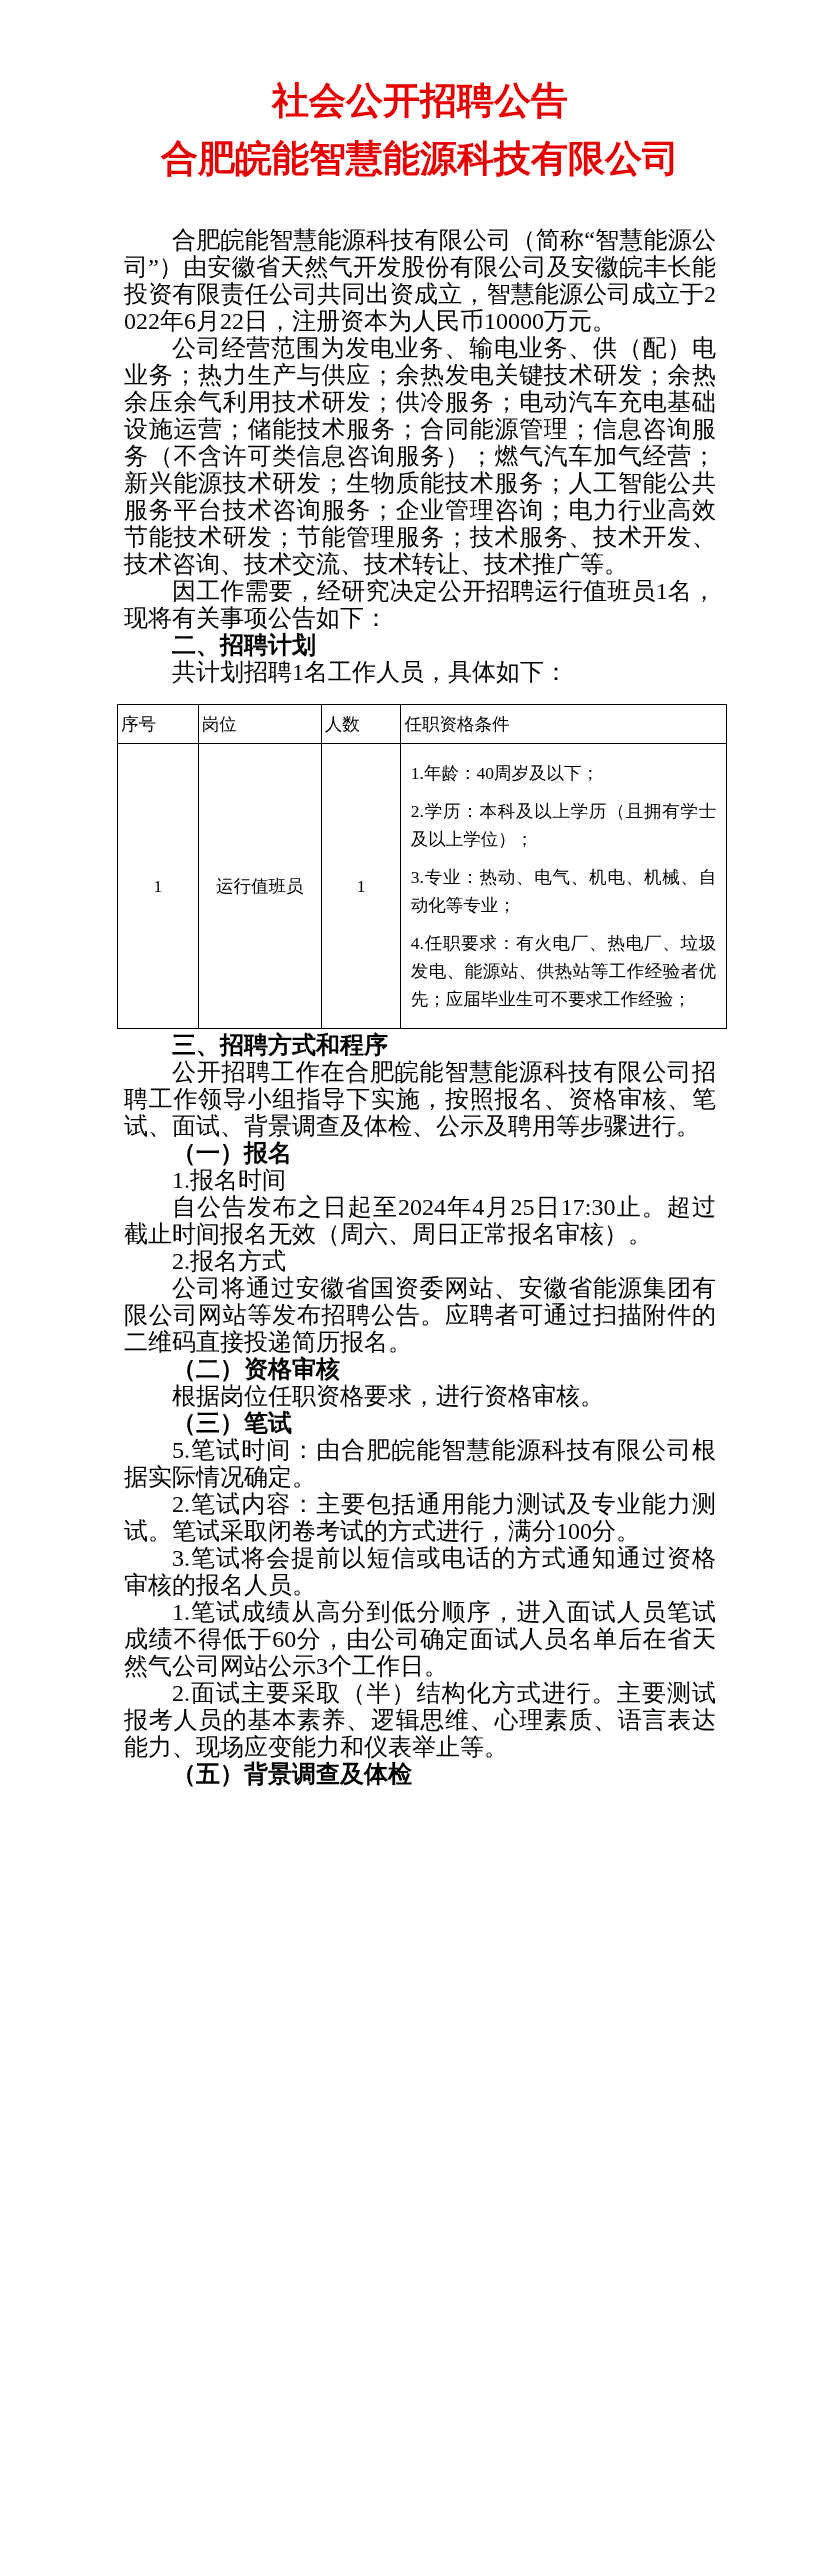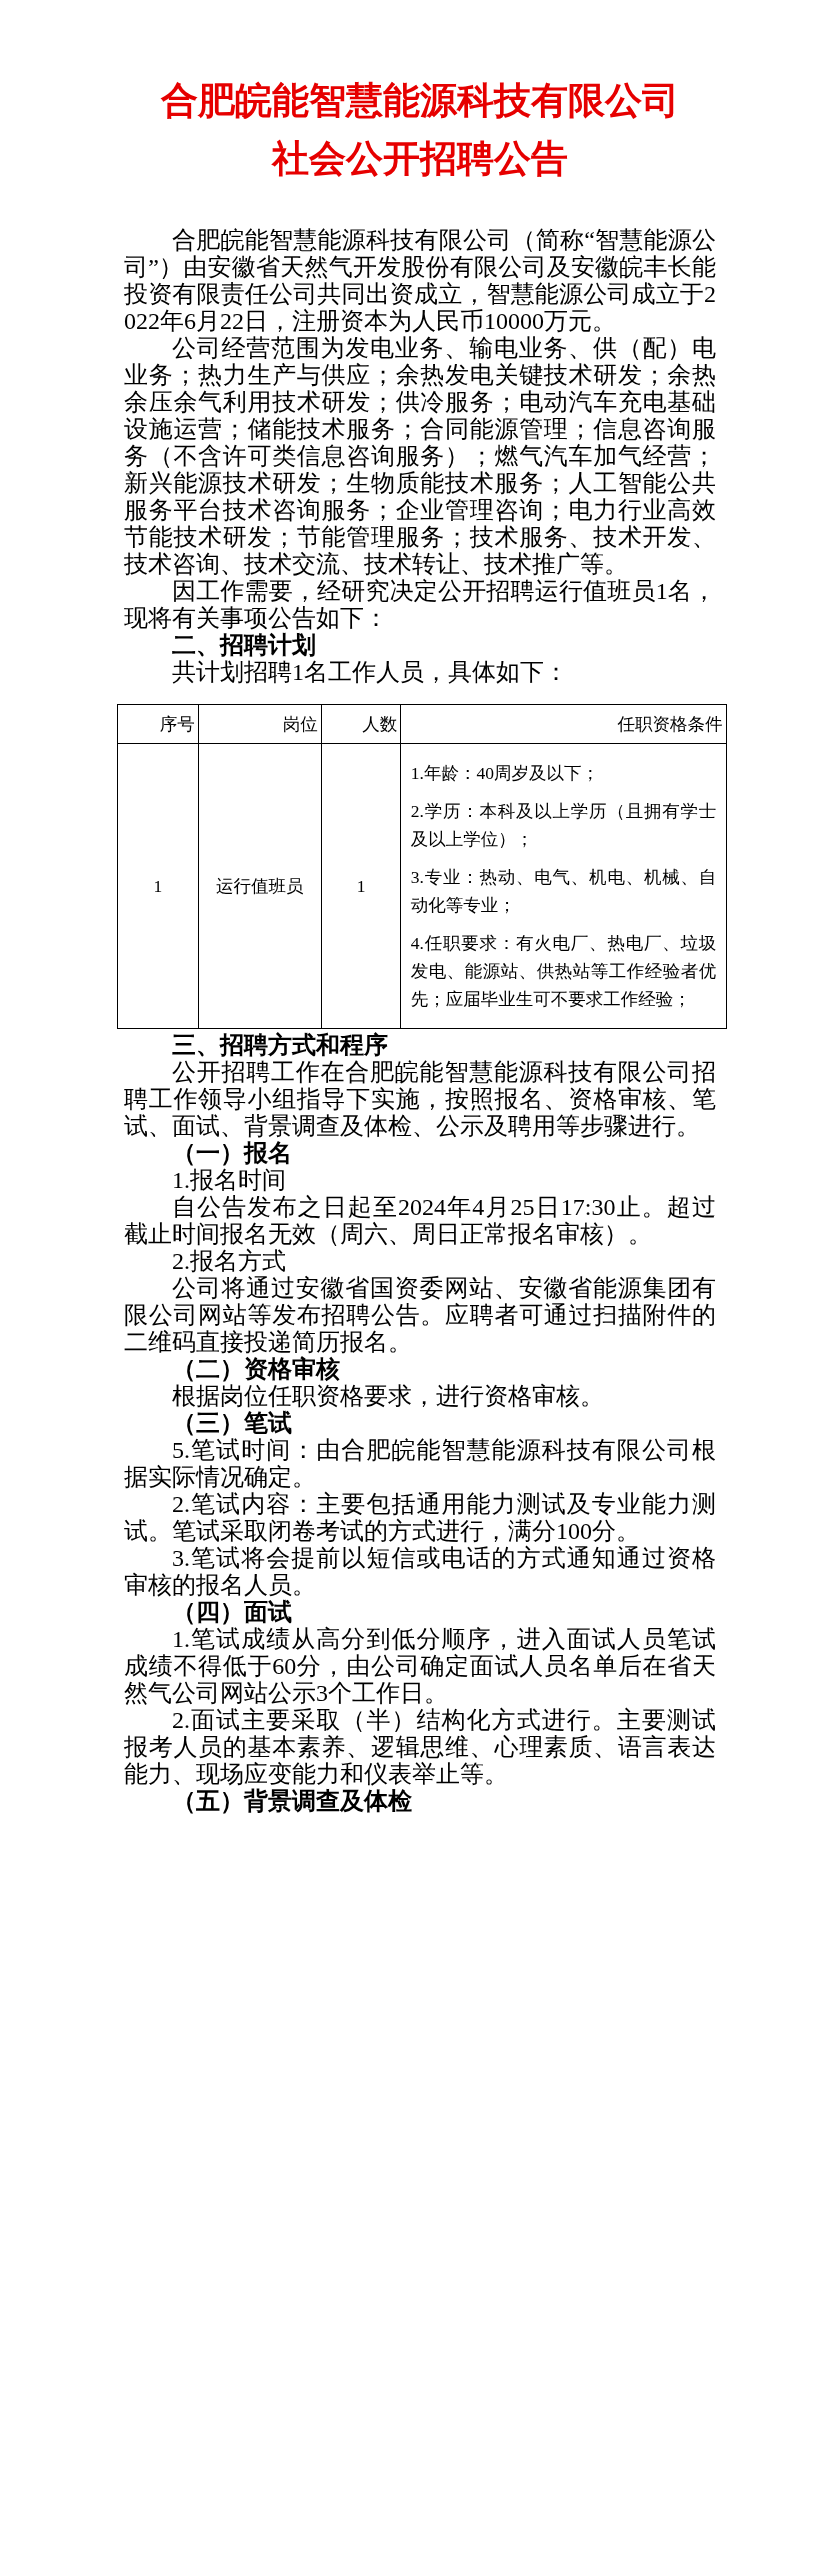--- a/index.html
+++ b/index.html
@@ -36,36 +36,36 @@
     border-collapse: collapse;
     table-layout: fixed;
     font-size: 17.5px;
   }
   table.plan td {
     border: 1.5px solid #000000;
     padding: 5.2px 9.3px;
     vertical-align: middle;
   }
   table.plan td.c { text-align: center; }
-  table.plan .hdr td { padding: 7.2px 3.1px; text-align: right; }
+  table.plan .hdr td { padding: 7.2px 3.1px; text-align: left; }
   .req-line {
     text-align: justify;
     line-height: 28px;
     word-break: break-all;
     margin: 10px 0;
   }
 </style>
 </head>
 <body>
 
 <div class="page">
 
   <div class="doc-title" style="color: rgb(230, 0, 0);">
+    <div>社会公开招聘公告</div>
     <div>合肥皖能智慧能源科技有限公司</div>
-    <div>社会公开招聘公告</div>
   </div>
 
   <p class="para">合肥皖能智慧能源科技有限公司（简称“智慧能源公司”）由安徽省天然气开发股份有限公司及安徽皖丰长能投资有限责任公司共同出资成立，智慧能源公司成立于2022年6月22日，注册资本为人民币10000万元。</p>
   <p class="para">公司经营范围为发电业务、输电业务、供（配）电业务；热力生产与供应；余热发电关键技术研发；余热余压余气利用技术研发；供冷服务；电动汽车充电基础设施运营；储能技术服务；合同能源管理；信息咨询服务（不含许可类信息咨询服务）；燃气汽车加气经营；新兴能源技术研发；生物质能技术服务；人工智能公共服务平台技术咨询服务；企业管理咨询；电力行业高效节能技术研发；节能管理服务；技术服务、技术开发、技术咨询、技术交流、技术转让、技术推广等。</p>
   <p class="para">因工作需要，经研究决定公开招聘运行值班员1名，现将有关事项公告如下：</p>
 
 
   <p class="h1">二、招聘计划</p>
   <p class="para">共计划招聘1名工作人员，具体如下：</p>
 
@@ -107,20 +107,19 @@
   <p class="para">公司将通过安徽省国资委网站、安徽省能源集团有限公司网站等发布招聘公告。应聘者可通过扫描附件的二维码直接投递简历报名。</p>
 
   <p class="h2">（二）资格审核</p>
   <p class="para">根据岗位任职资格要求，进行资格审核。</p>
 
   <p class="h2">（三）笔试</p>
   <p class="para">5.笔试时间：由合肥皖能智慧能源科技有限公司根据实际情况确定。</p>
   <p class="para">2.笔试内容：主要包括通用能力测试及专业能力测试。笔试采取闭卷考试的方式进行，满分100分。</p>
   <p class="para">3.笔试将会提前以短信或电话的方式通知通过资格审核的报名人员。</p>
 
-  <p class="h2">（四）面试</p>
   <p class="para">1.笔试成绩从高分到低分顺序，进入面试人员笔试成绩不得低于60分，由公司确定面试人员名单后在省天然气公司网站公示3个工作日。</p>
   <p class="para">2.面试主要采取（半）结构化方式进行。主要测试报考人员的基本素养、逻辑思维、心理素质、语言表达能力、现场应变能力和仪表举止等。</p>
 
   <p class="h2">（五）背景调查及体检</p>
 
 </div>
 
 
 </body></html>

